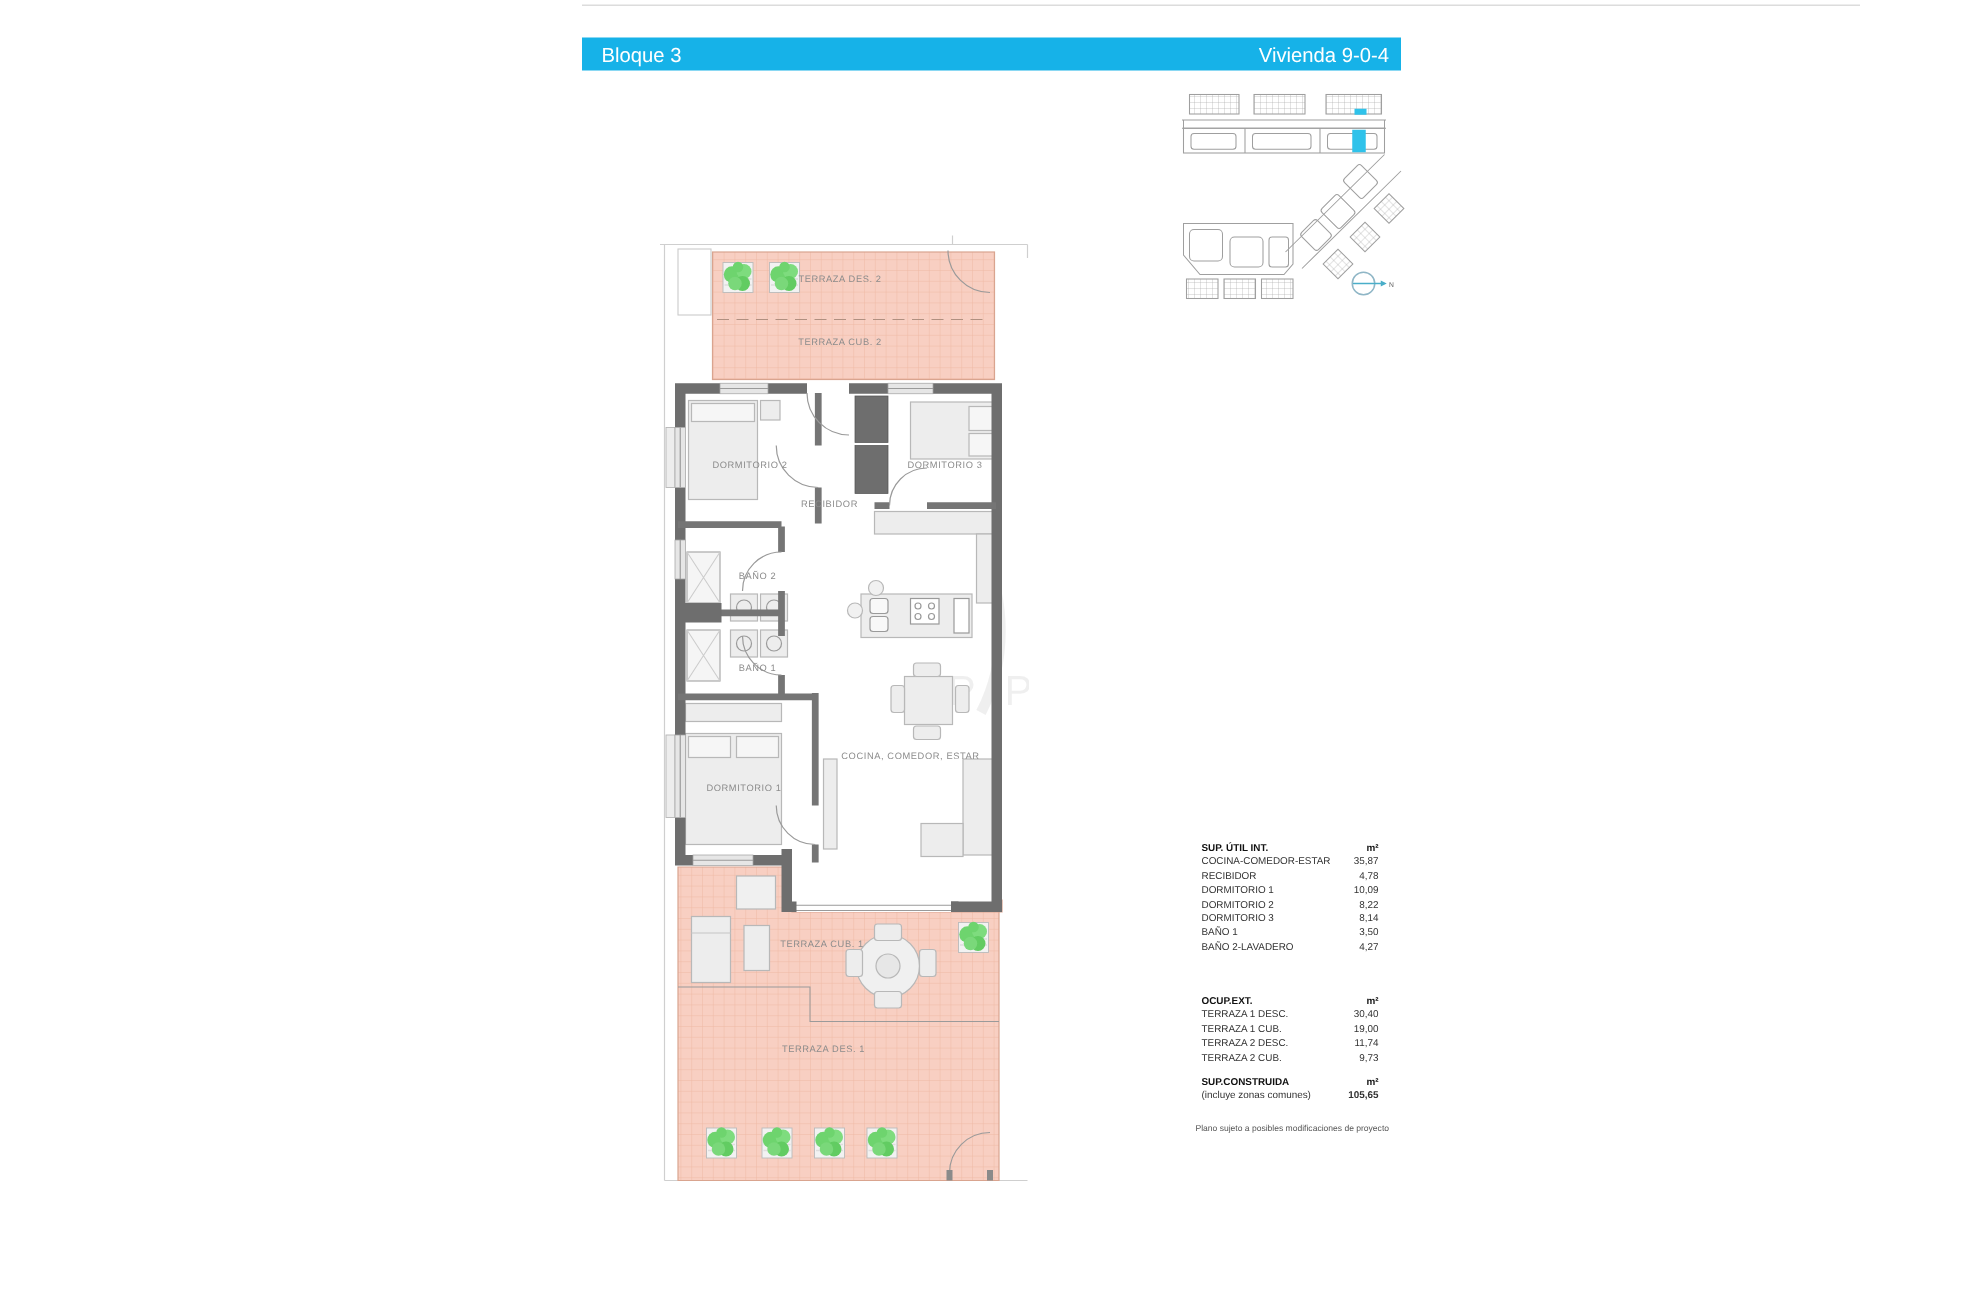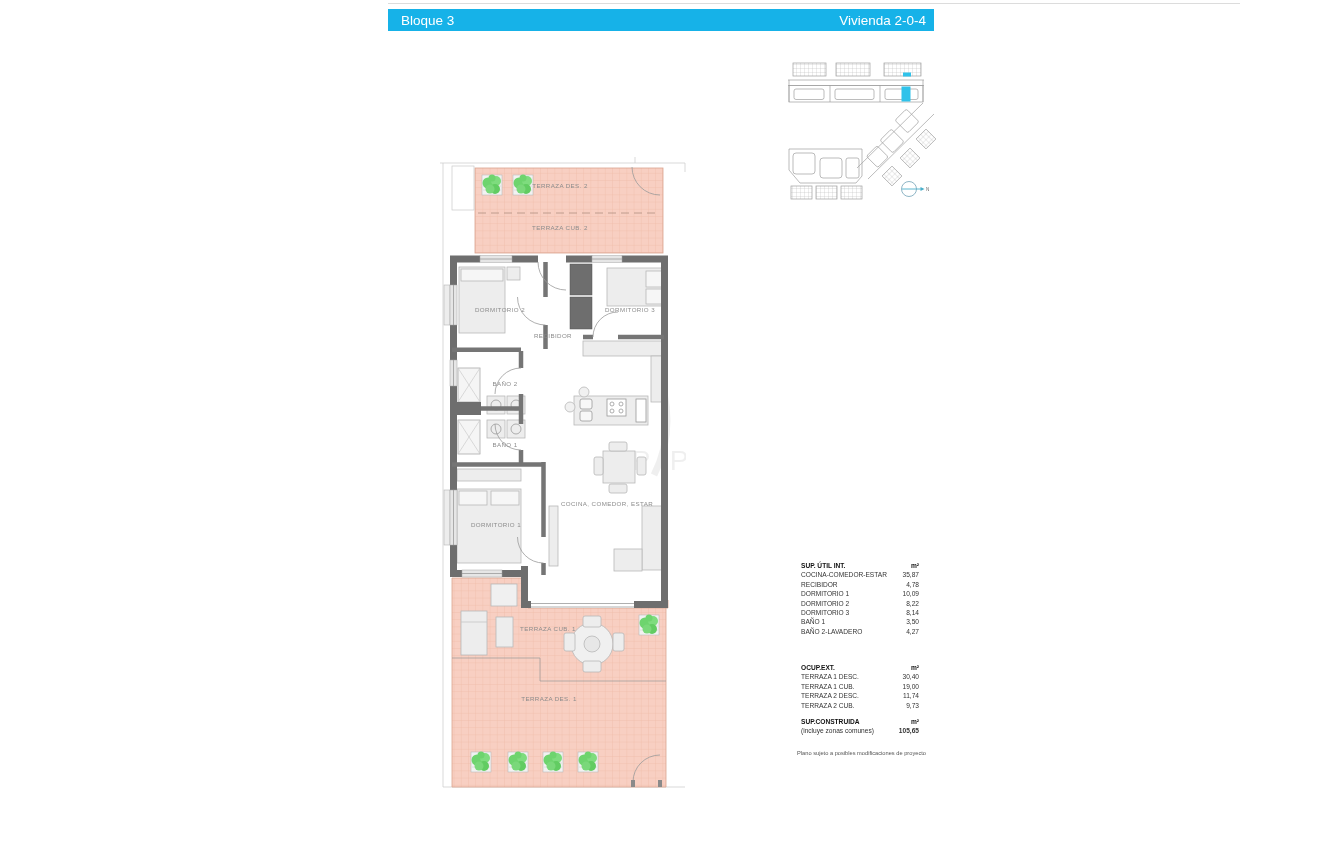--- a/index.html
+++ b/index.html
@@ -1,19 +1,19 @@
 <!DOCTYPE html>
 <html><head>
 <meta charset="utf-8">
 <style>
   html,body{margin:0;padding:0;background:#fff;}
   .page{position:relative;width:1320px;height:859px;background:#fff;overflow:hidden;
         font-family:"Liberation Sans",sans-serif;}
   .topline{position:absolute;left:388px;top:3px;width:852px;height:1px;background:#dcdcdc;}
-  .header-bar{position:absolute;left:388px;top:9px;width:546px;height:22px;background:#16b2e8;
+  .header-bar{position:absolute;left:388px;top:25px;width:546px;height:22px;background:#16b2e8;
               display:flex;justify-content:space-between;align-items:center;
               padding:0 8px 0 13px;box-sizing:border-box;color:#fff;font-size:13.5px;}
   .plan-svg{position:absolute;left:436px;top:150px;}
   .site-svg{position:absolute;left:780px;top:56px;}
   .tbl{position:absolute;width:118px;font-size:6.6px;line-height:9.4px;color:#333;}
   .thead{display:flex;justify-content:space-between;font-weight:bold;color:#111;}
   .trow{display:flex;justify-content:space-between;}
   #tbl-util{left:801px;top:561px;}
   #tbl-ext{left:801px;top:663px;}
   #tbl-built{left:801px;top:717px;}
@@ -23,21 +23,21 @@
 </style>
 </head>
 <body>
 
 <div class="page">
 
   <div class="topline"></div>
 
   <div class="header-bar">
     <span>Bloque 3</span>
-    <span>Vivienda 2-0-4</span>
+    <span>Vivienda 9-0-4</span>
   </div>
 
   <svg class="site-svg" width="165" height="148" viewBox="780 56 165 148">
     <defs>
       <pattern id="hg" width="4" height="4" patternUnits="userSpaceOnUse">
         <path d="M0 0H4M0 0V4" stroke="#ababab" stroke-width="0.45" fill="none"></path>
       </pattern>
     </defs>
     <g stroke="#9f9f9f" stroke-width="0.7" fill="none">
 

